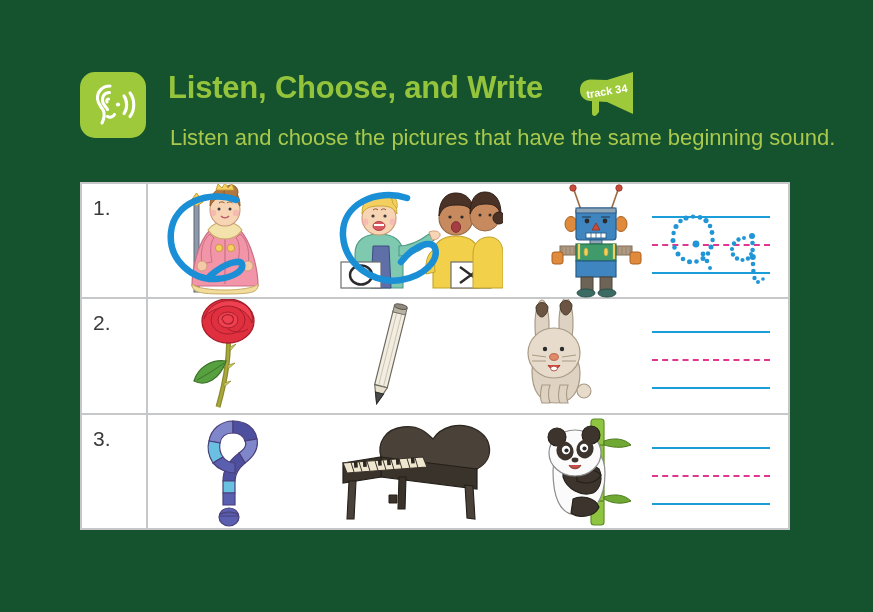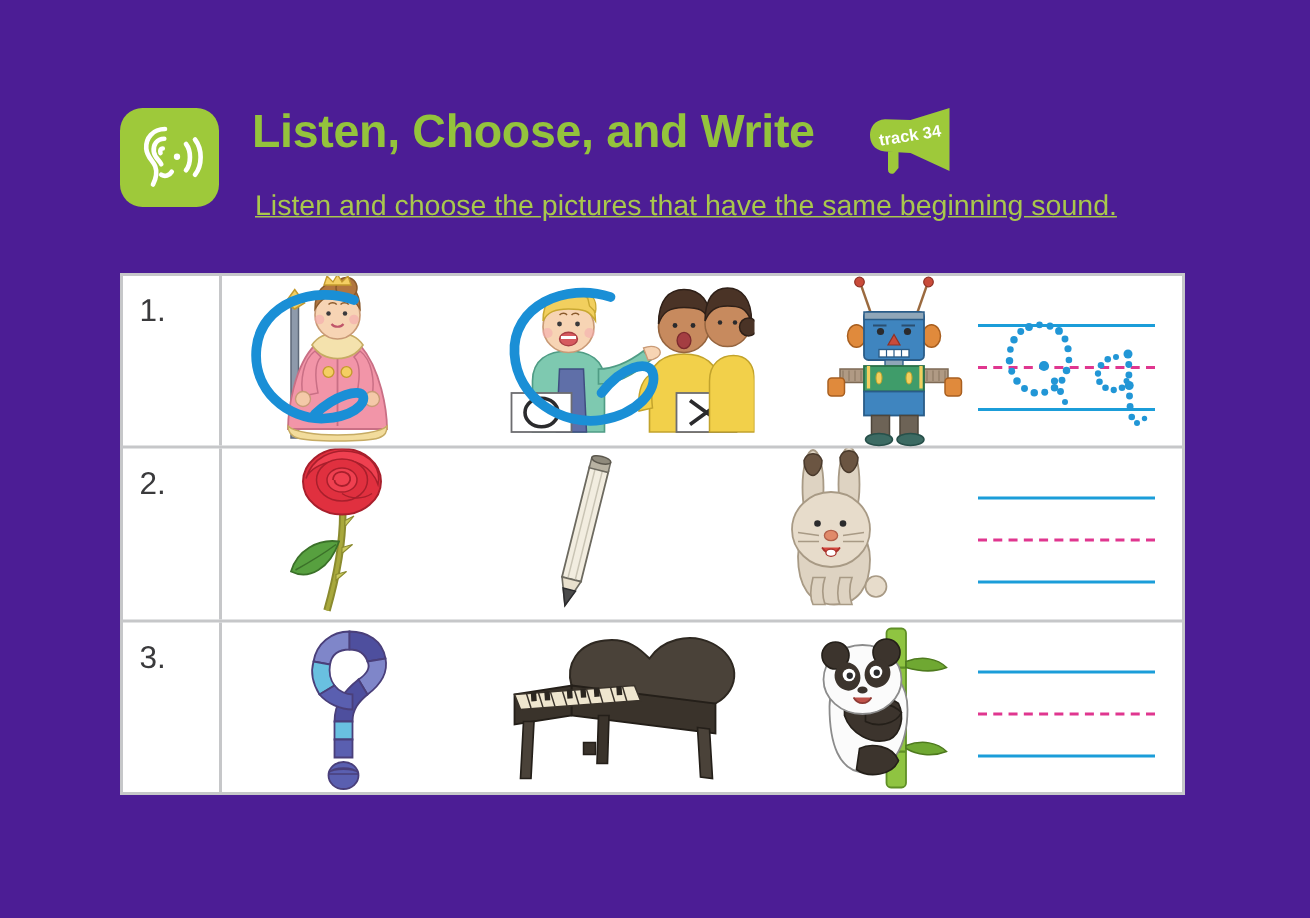--- a/index.html
+++ b/index.html
@@ -9,21 +9,21 @@
   }
   body {
     font-family: "Liberation Sans", sans-serif;
     -webkit-font-smoothing: antialiased;
   }
   #page {
     position: relative;
     width: 873px;
     height: 612px;
     overflow: hidden;
-    background: #4c1d95;
+    background: #14532d;
   }
 
   
   #header {
     position: absolute;
     left: 80px;
     top: 70px;
     width: 720px;
     height: 105px;
   }
@@ -65,25 +65,24 @@
     font-weight: bold;
     color: #ffffff;
     transform: rotate(-9deg);
     white-space: nowrap;
   }
 
   #instructions {
     position: absolute;
     left: 90px;
     top: 56px;
-    font-size: 19px;
+    font-size: 22px;
     line-height: 23px;
     color: #a9c84c;
     white-space: nowrap;
-    text-decoration: underline;
   }
   #instructions div { white-space: nowrap; }
 
   
   #sheet {
     position: absolute;
     left: 80px;
     top: 182px;
     width: 710px;
     height: 348px;

